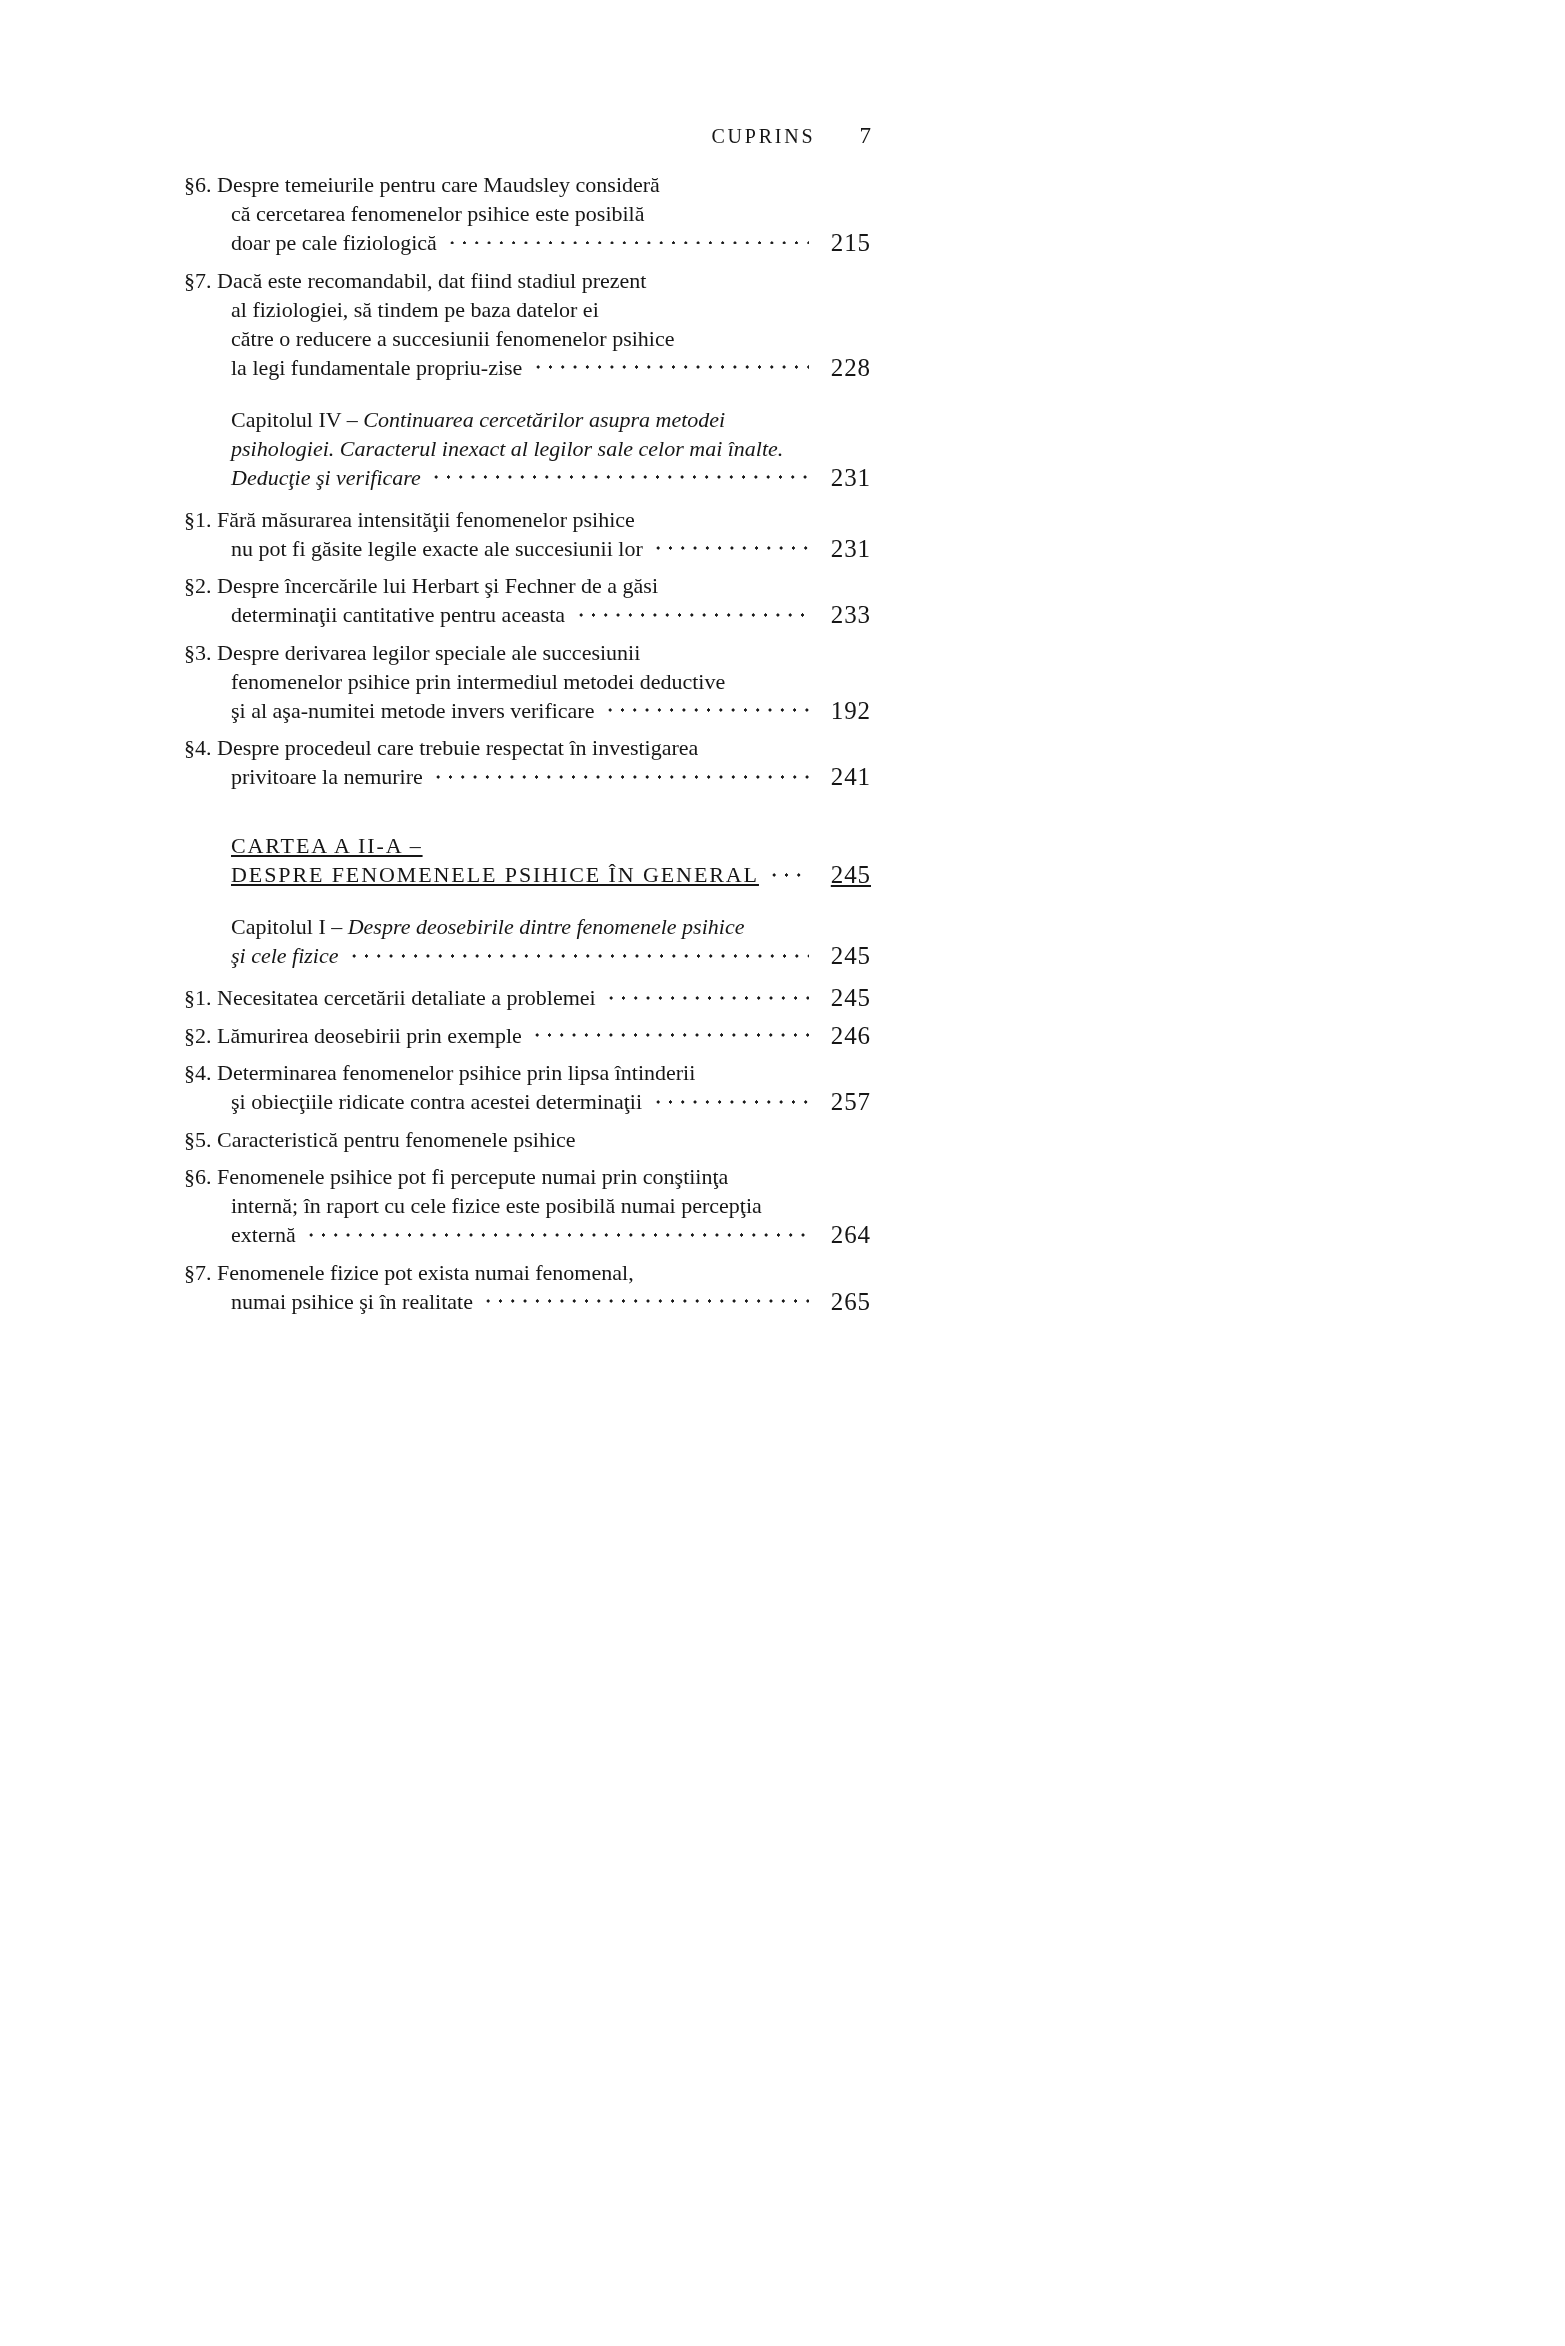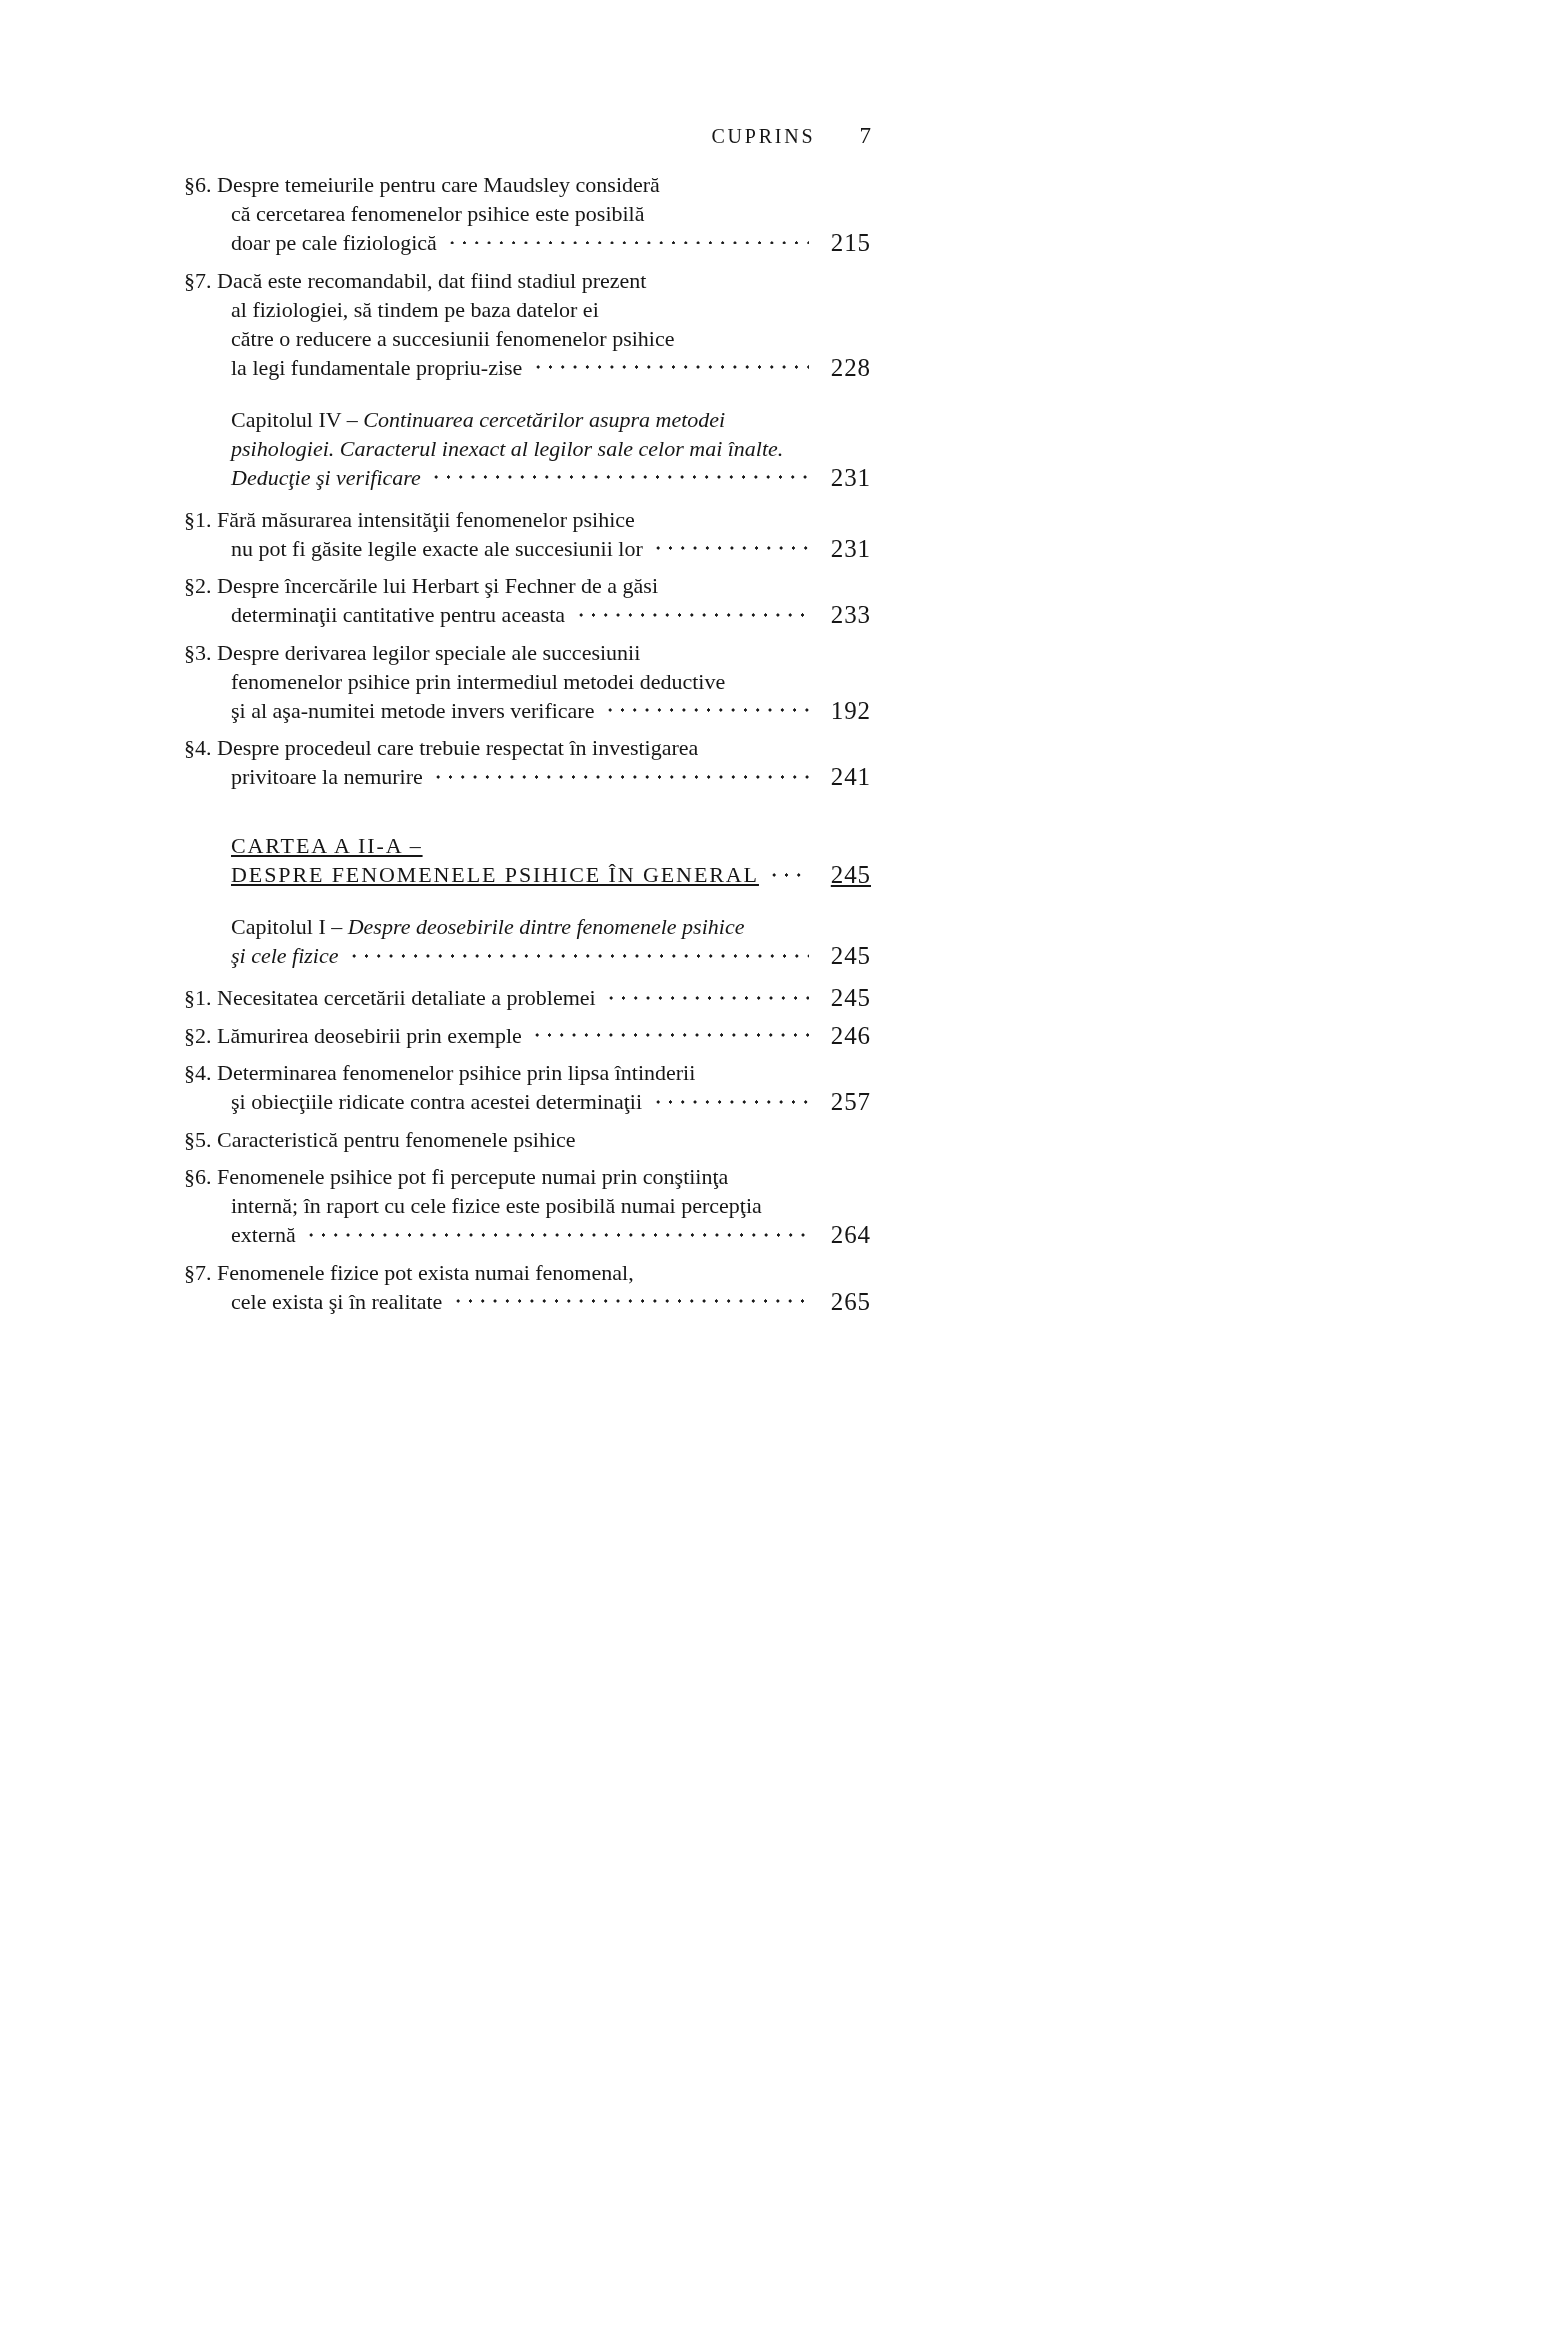--- a/index.html
+++ b/index.html
@@ -186,21 +186,21 @@
           <div class="line">internă; în raport cu cele fizice este posibilă numai percepţia</div>
           <div class="line lastline">
             <span class="lasttext">externă</span>
             <span class="dots"></span>
             <span class="pagenum">264</span>
           </div>
         </div>
         <div class="entry section">
           <div class="line outdent">§7. Fenomenele fizice pot exista numai fenomenal,</div>
           <div class="line lastline">
-            <span class="lasttext">cele exista şi în realitate</span>
+            <span class="lasttext">numai psihice şi în realitate</span>
             <span class="dots"></span>
             <span class="pagenum">265</span>
           </div>
         </div>
       </div>
   </div>
 </div>
 
 
 </body></html>

